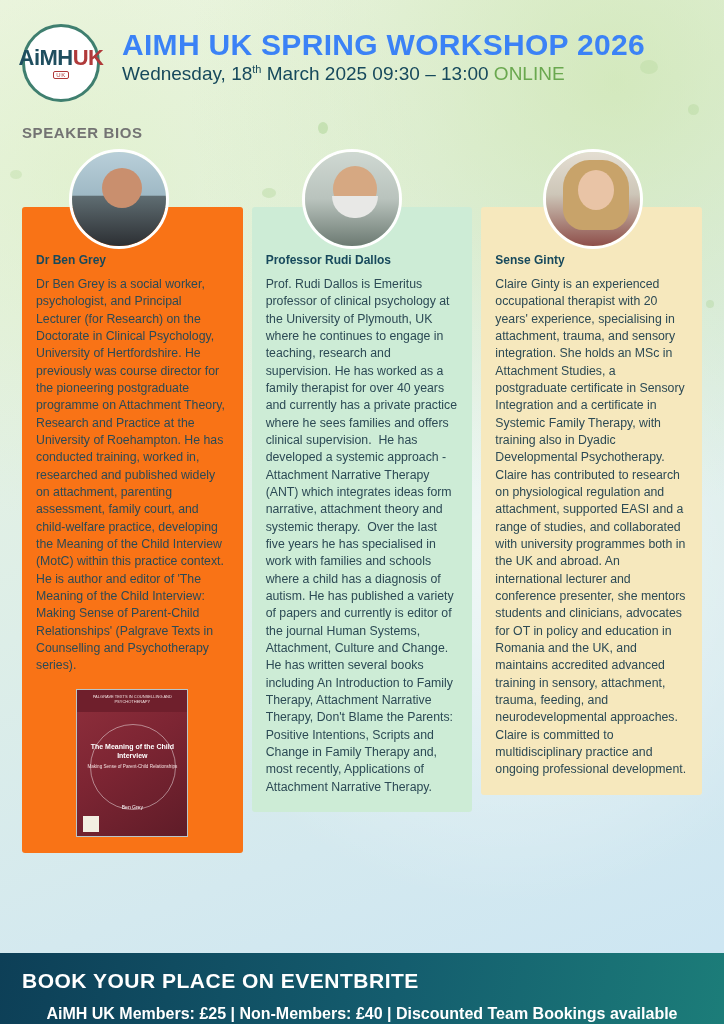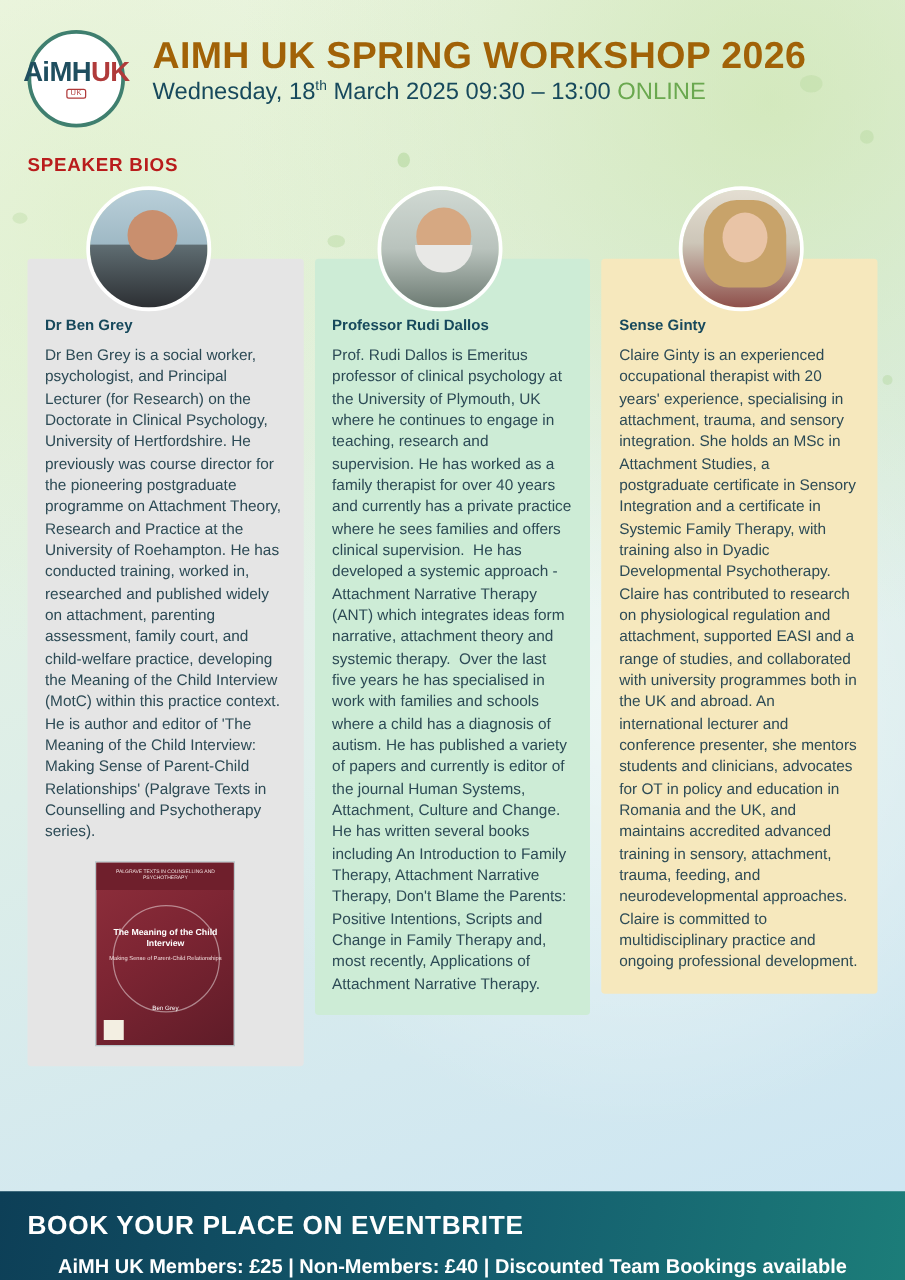--- a/index.html
+++ b/index.html
@@ -65,60 +65,60 @@
     margin-top: 2px;
     letter-spacing: 0.5px;
   }
   .header-text {
     margin-left: 22px;
     padding-top: 4px;
   }
   .title {
     font-size: 30px;
     font-weight: bold;
-    color: #a16207;
+    color: #3b82f6;
     letter-spacing: 0.3px;
     line-height: 1.1;
     margin: 0;
   }
   .subtitle {
     font-size: 19px;
     font-weight: normal;
     color: #17495c;
     margin-top: 2px;
     line-height: 1.2;
   }
   .subtitle sup { font-size: 11px; }
   .subtitle .online { color: #6aa84f; }
 
   
   .section-label {
     font-size: 15px;
     font-weight: bold;
-    color: #b91c1c;
+    color: #737373;
     letter-spacing: 0.6px;
     padding: 22px 0 0 22px;
   }
 
   
   .bios {
     display: flex;
     gap: 9px;
     padding: 0 22px;
     margin-top: 66px;
     align-items: flex-start;
   }
   .bio {
     position: relative;
     width: 222px;
     border-radius: 3px;
     padding: 46px 14px 16px 14px;
     min-height: 100px;
   }
-  .bio.c1 { background: #e5e5e5; }
+  .bio.c1 { background: #f97316; }
   .bio.c2 { background: #cdecd6; }
   .bio.c3 { background: #f6e8bd; }
   .bio .photo {
     position: absolute;
     top: -58px;
     left: 50%;
     transform: translateX(-50%);
     width: 100px; height: 100px;
     border-radius: 50%;
     border: 3px solid #ffffff;

